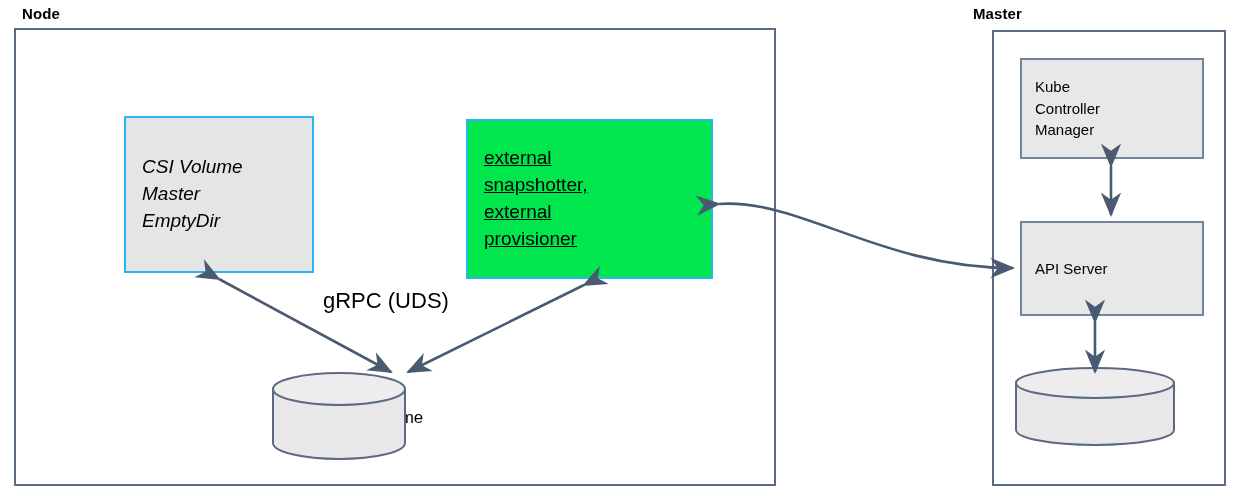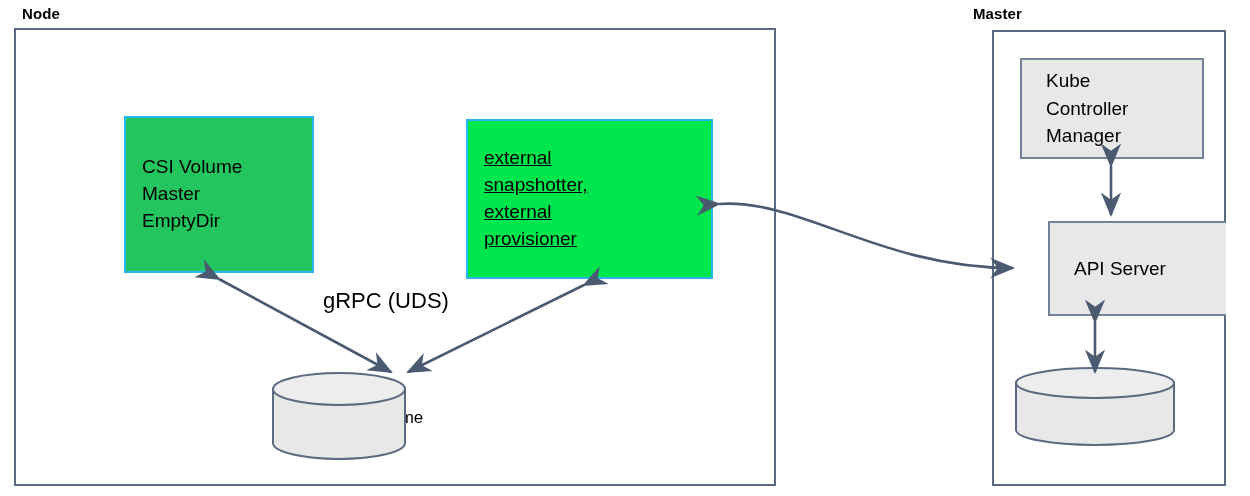--- a/index.html
+++ b/index.html
@@ -43,34 +43,34 @@
     box-sizing: border-box;
     border: 2px solid #29b6f2;
     display: flex;
     flex-direction: column;
     justify-content: center;
     padding-left: 16px;
     font-size: 19px;
     color: #000000;
     line-height: 1.42;
   }
-  .node-box.orange { background: #22c55e; }
+  .node-box.orange { background: #e5e5e5; font-style: italic; }
   .node-box.green  { background: #00e64d; text-decoration: underline; }
   .node-box .line { display: block; }
 
   .master-box {
     position: absolute;
     box-sizing: border-box;
     border: 2px solid #73839b;
     background: #e8e8e8;
     display: flex;
     flex-direction: column;
     justify-content: center;
-    padding-left: 24px;
-    font-size: 19px;
+    padding-left: 13px;
+    font-size: 15px;
     color: #000000;
     line-height: 1.45;
   }
   .master-box .line { display: block; }
 
   .cyl-label {
     position: absolute;
     font-size: 17px;
     color: #000000;
     white-space: nowrap;
@@ -121,21 +121,21 @@
   <div class="edge-label" style="left:323px; top:288px;">gRPC (UDS)</div>
 
   <div class="cyl-label" style="left:292px; top:408px;">EmptyDir Volume</div>
 
   <div class="master-box" style="left:1020px; top:58px; width:184px; height:101px;">
     <span class="line">Kube</span>
     <span class="line">Controller</span>
     <span class="line">Manager</span>
   </div>
 
-  <div class="master-box" style="left:1020px; top:221px; width:184px; height:95px; justify-content:center;margin-left:28px;">
+  <div class="master-box" style="left:1020px; top:221px; width:184px; height:95px; justify-content:center;">
     <span class="line">API Server</span>
   </div>
 
   <div class="cyl-label" style="left:1038px; top:400px;">etcd</div>
 
   <svg class="overlay" viewBox="0 0 1250 496">
     <defs>
       <marker id="ah" markerWidth="11" markerHeight="11" refX="9.2" refY="4.2" orient="auto" markerUnits="strokeWidth">
         <path d="M0.5,0.3 L10,4.2 L0.5,8.1 L3.3,4.2 Z" fill="#4a5a70"></path>
       </marker>

